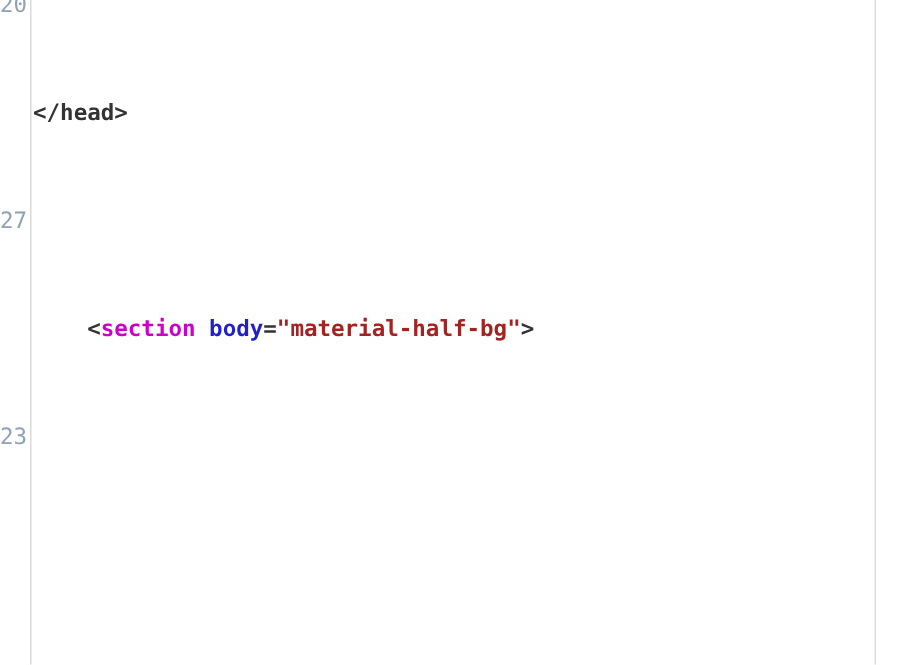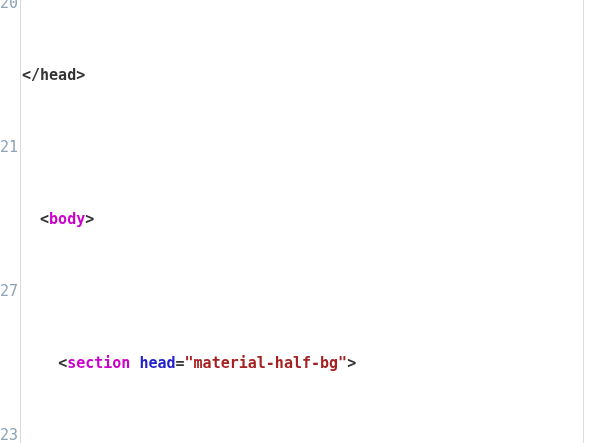--- a/index.html
+++ b/index.html
@@ -97,28 +97,24 @@
   <div class="gutter-rule"></div>
   <div class="right-rule"></div>
 
   <div class="code-area">
 
     <div class="line">
       <span class="lineno">20</span>
       <span class="ltext"><span class="pun">&lt;/head&gt;</span></span>
     </div>
 
-    <div class="line">
-      <span class="lineno">21</span>
-      <span class="ltext"><span class="plain">  </span><span class="pun">&lt;</span><span class="tag">body</span><span class="pun">&gt;</span></span>
-    </div>
 
     <div class="line">
       <span class="lineno">27</span>
-      <span class="ltext"><span class="plain">    </span><span class="pun">&lt;</span><span class="tag">section</span><span class="plain"> </span><span class="attr">head</span><span class="eq">=</span><span class="val">"</span><span class="val">material-half-bg</span><span class="val">"</span><span class="pun">&gt;</span></span>
+      <span class="ltext"><span class="plain">    </span><span class="pun">&lt;</span><span class="tag">section</span><span class="plain"> </span><span class="attr">body</span><span class="eq">=</span><span class="val">"</span><span class="val">material-half-bg</span><span class="val">"</span><span class="pun">&gt;</span></span>
     </div>
 
     <div class="line">
       <span class="lineno">23</span>
       
     </div>
 
   </div>
 </div>
 

